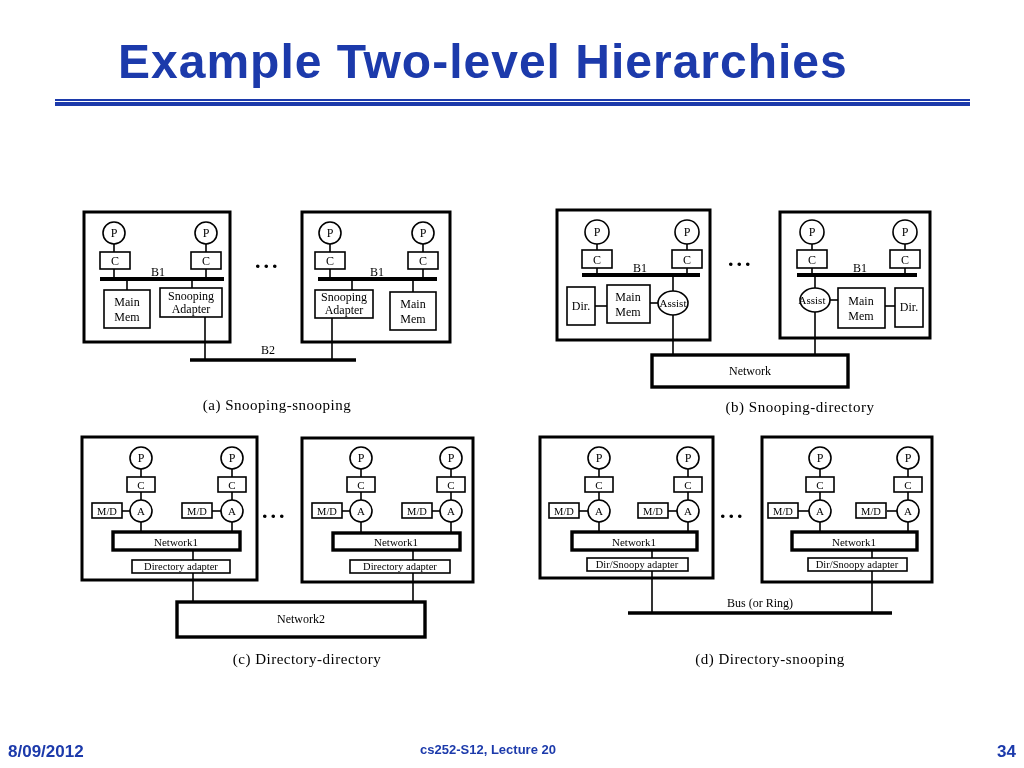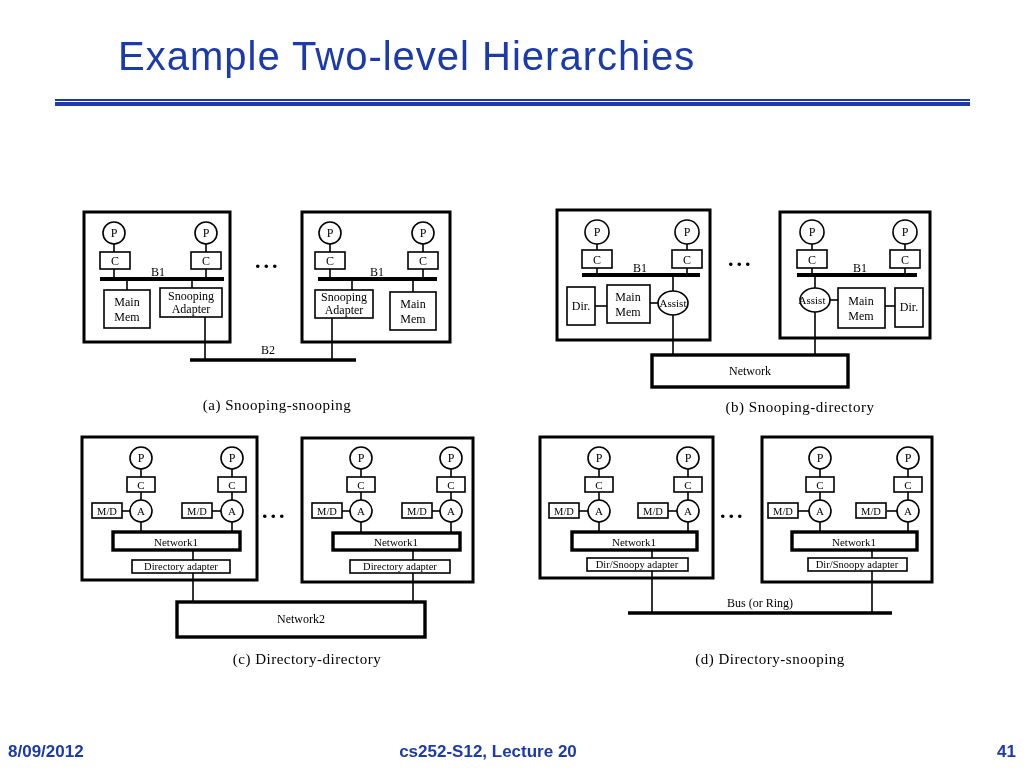--- a/index.html
+++ b/index.html
@@ -1,25 +1,25 @@
 <!DOCTYPE html>
 <html><head>
 <meta charset="utf-8">
 <style>
   html,body{margin:0;padding:0;background:#fff;}
   .slide{position:relative;width:1024px;height:768px;background:#fff;overflow:hidden;
          font-family:"Liberation Sans",sans-serif;}
-  .title{position:absolute;left:118px;top:34px;font-size:40px;font-weight:normal;
+  .title{position:absolute;left:118px;top:34px;font-size:48px;font-weight:bold;
          color:#1c3aab;letter-spacing:1px;white-space:nowrap;}
   .rule-thin{position:absolute;left:55px;top:99px;width:915px;height:2px;background:#1c3aab;}
   .rule-thick{position:absolute;left:55px;top:102px;width:915px;height:4px;background:#1c3aab;}
   .diagram-svg{position:absolute;left:0;top:0;width:1024px;height:768px;}
   .footer-date{position:absolute;left:8px;top:742px;font-size:17px;font-weight:bold;color:#1c3aab;}
   .footer-course{position:absolute;left:0;top:742px;width:976px;text-align:center;
-                 font-size:17px;font-weight:bold;color:#1c3aab;}
+                 font-size:13px;font-weight:bold;color:#1c3aab;}
   .footer-page{position:absolute;right:8px;top:742px;font-size:17px;font-weight:bold;color:#1c3aab;}
   
   .node{fill:#fff;stroke:#000;stroke-width:3;}
   .bx{fill:#fff;stroke:#000;stroke-width:1.6;}
   .netbx{fill:#fff;stroke:#000;stroke-width:3.4;}
   .wire{stroke:#000;stroke-width:1.6;}
   .bus{stroke:#000;stroke-width:4;}
   .bus2{stroke:#000;stroke-width:3.4;}
   .circ{fill:#fff;stroke:#000;stroke-width:1.6;}
   text{font-family:"Liberation Serif",serif;fill:#000;}
@@ -328,14 +328,14 @@
       </g>
       <text class="dots" x="720" y="518">...</text>
       <line class="bus2" x1="628" y1="613" x2="892" y2="613"></line>
       <text class="t12" x="760" y="607" text-anchor="middle">Bus (or Ring)</text>
       <text class="cap" x="770" y="664" text-anchor="middle">(d) Directory-snooping</text>
     </g>
   </svg>
 
   <div class="footer-date">8/09/2012</div>
   <div class="footer-course">cs252-S12, Lecture 20</div>
-  <div class="footer-page">41</div>
+  <div class="footer-page">34</div>
 </div>
 
 </body></html>

